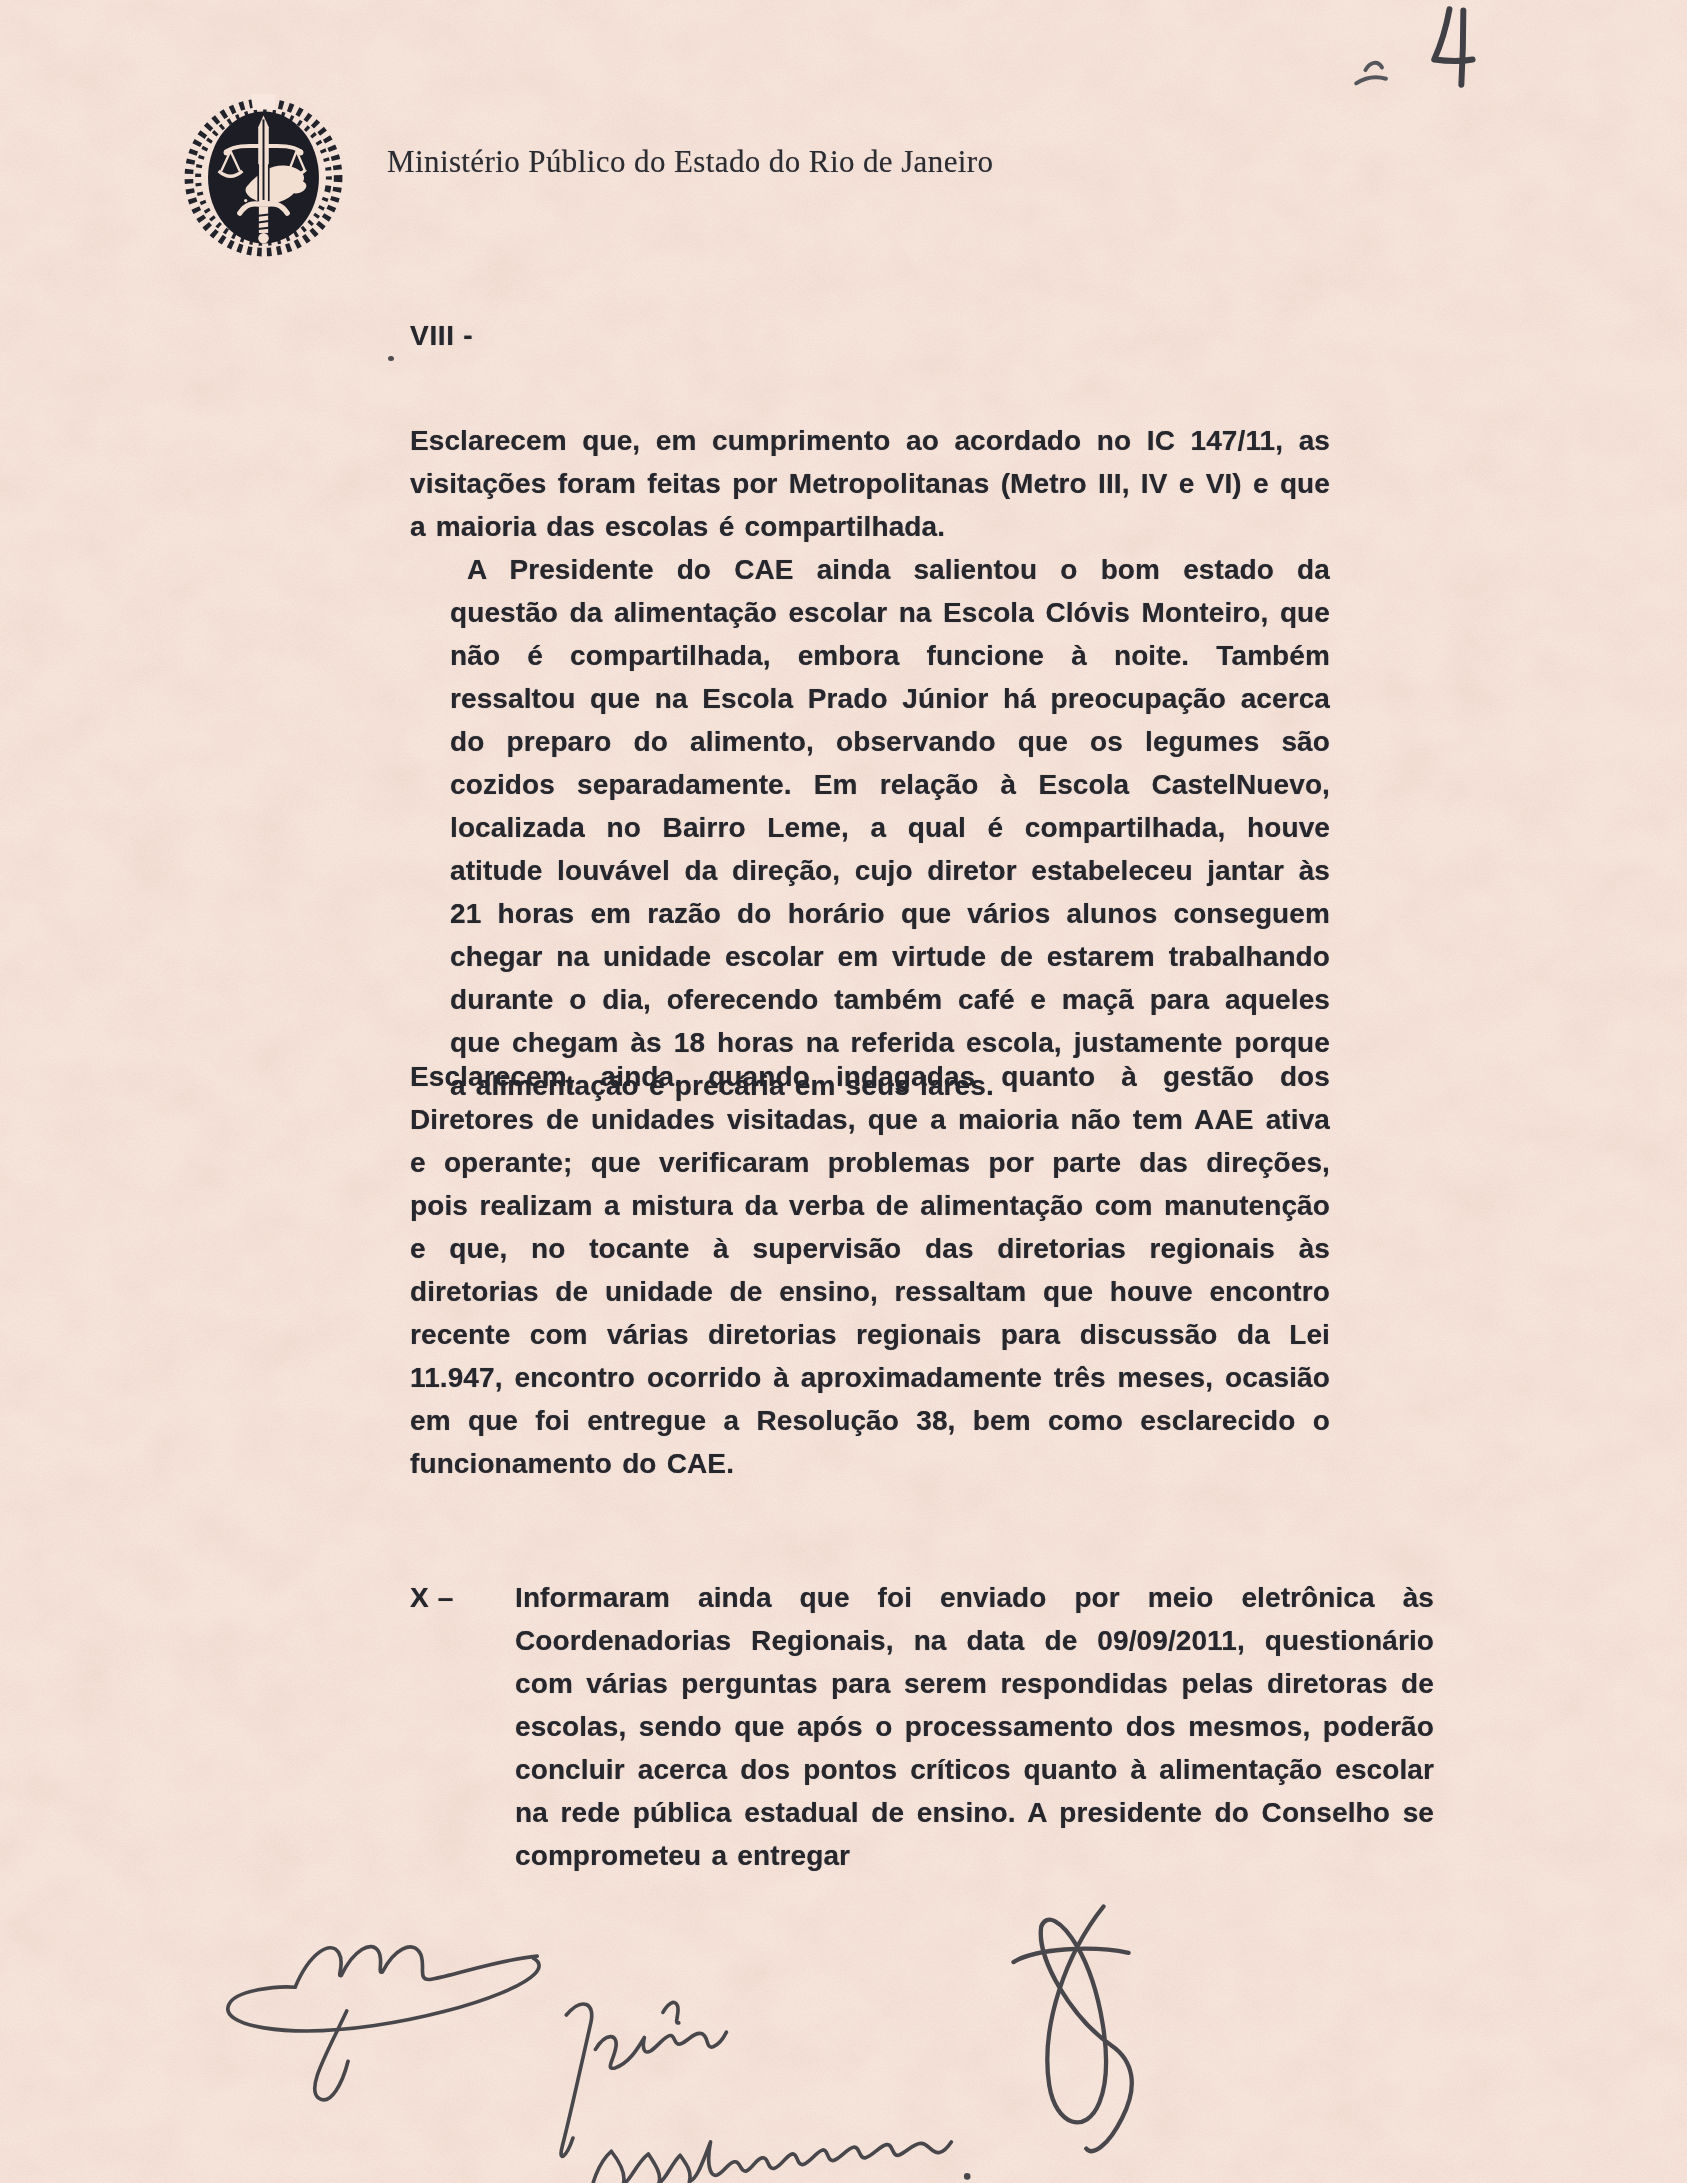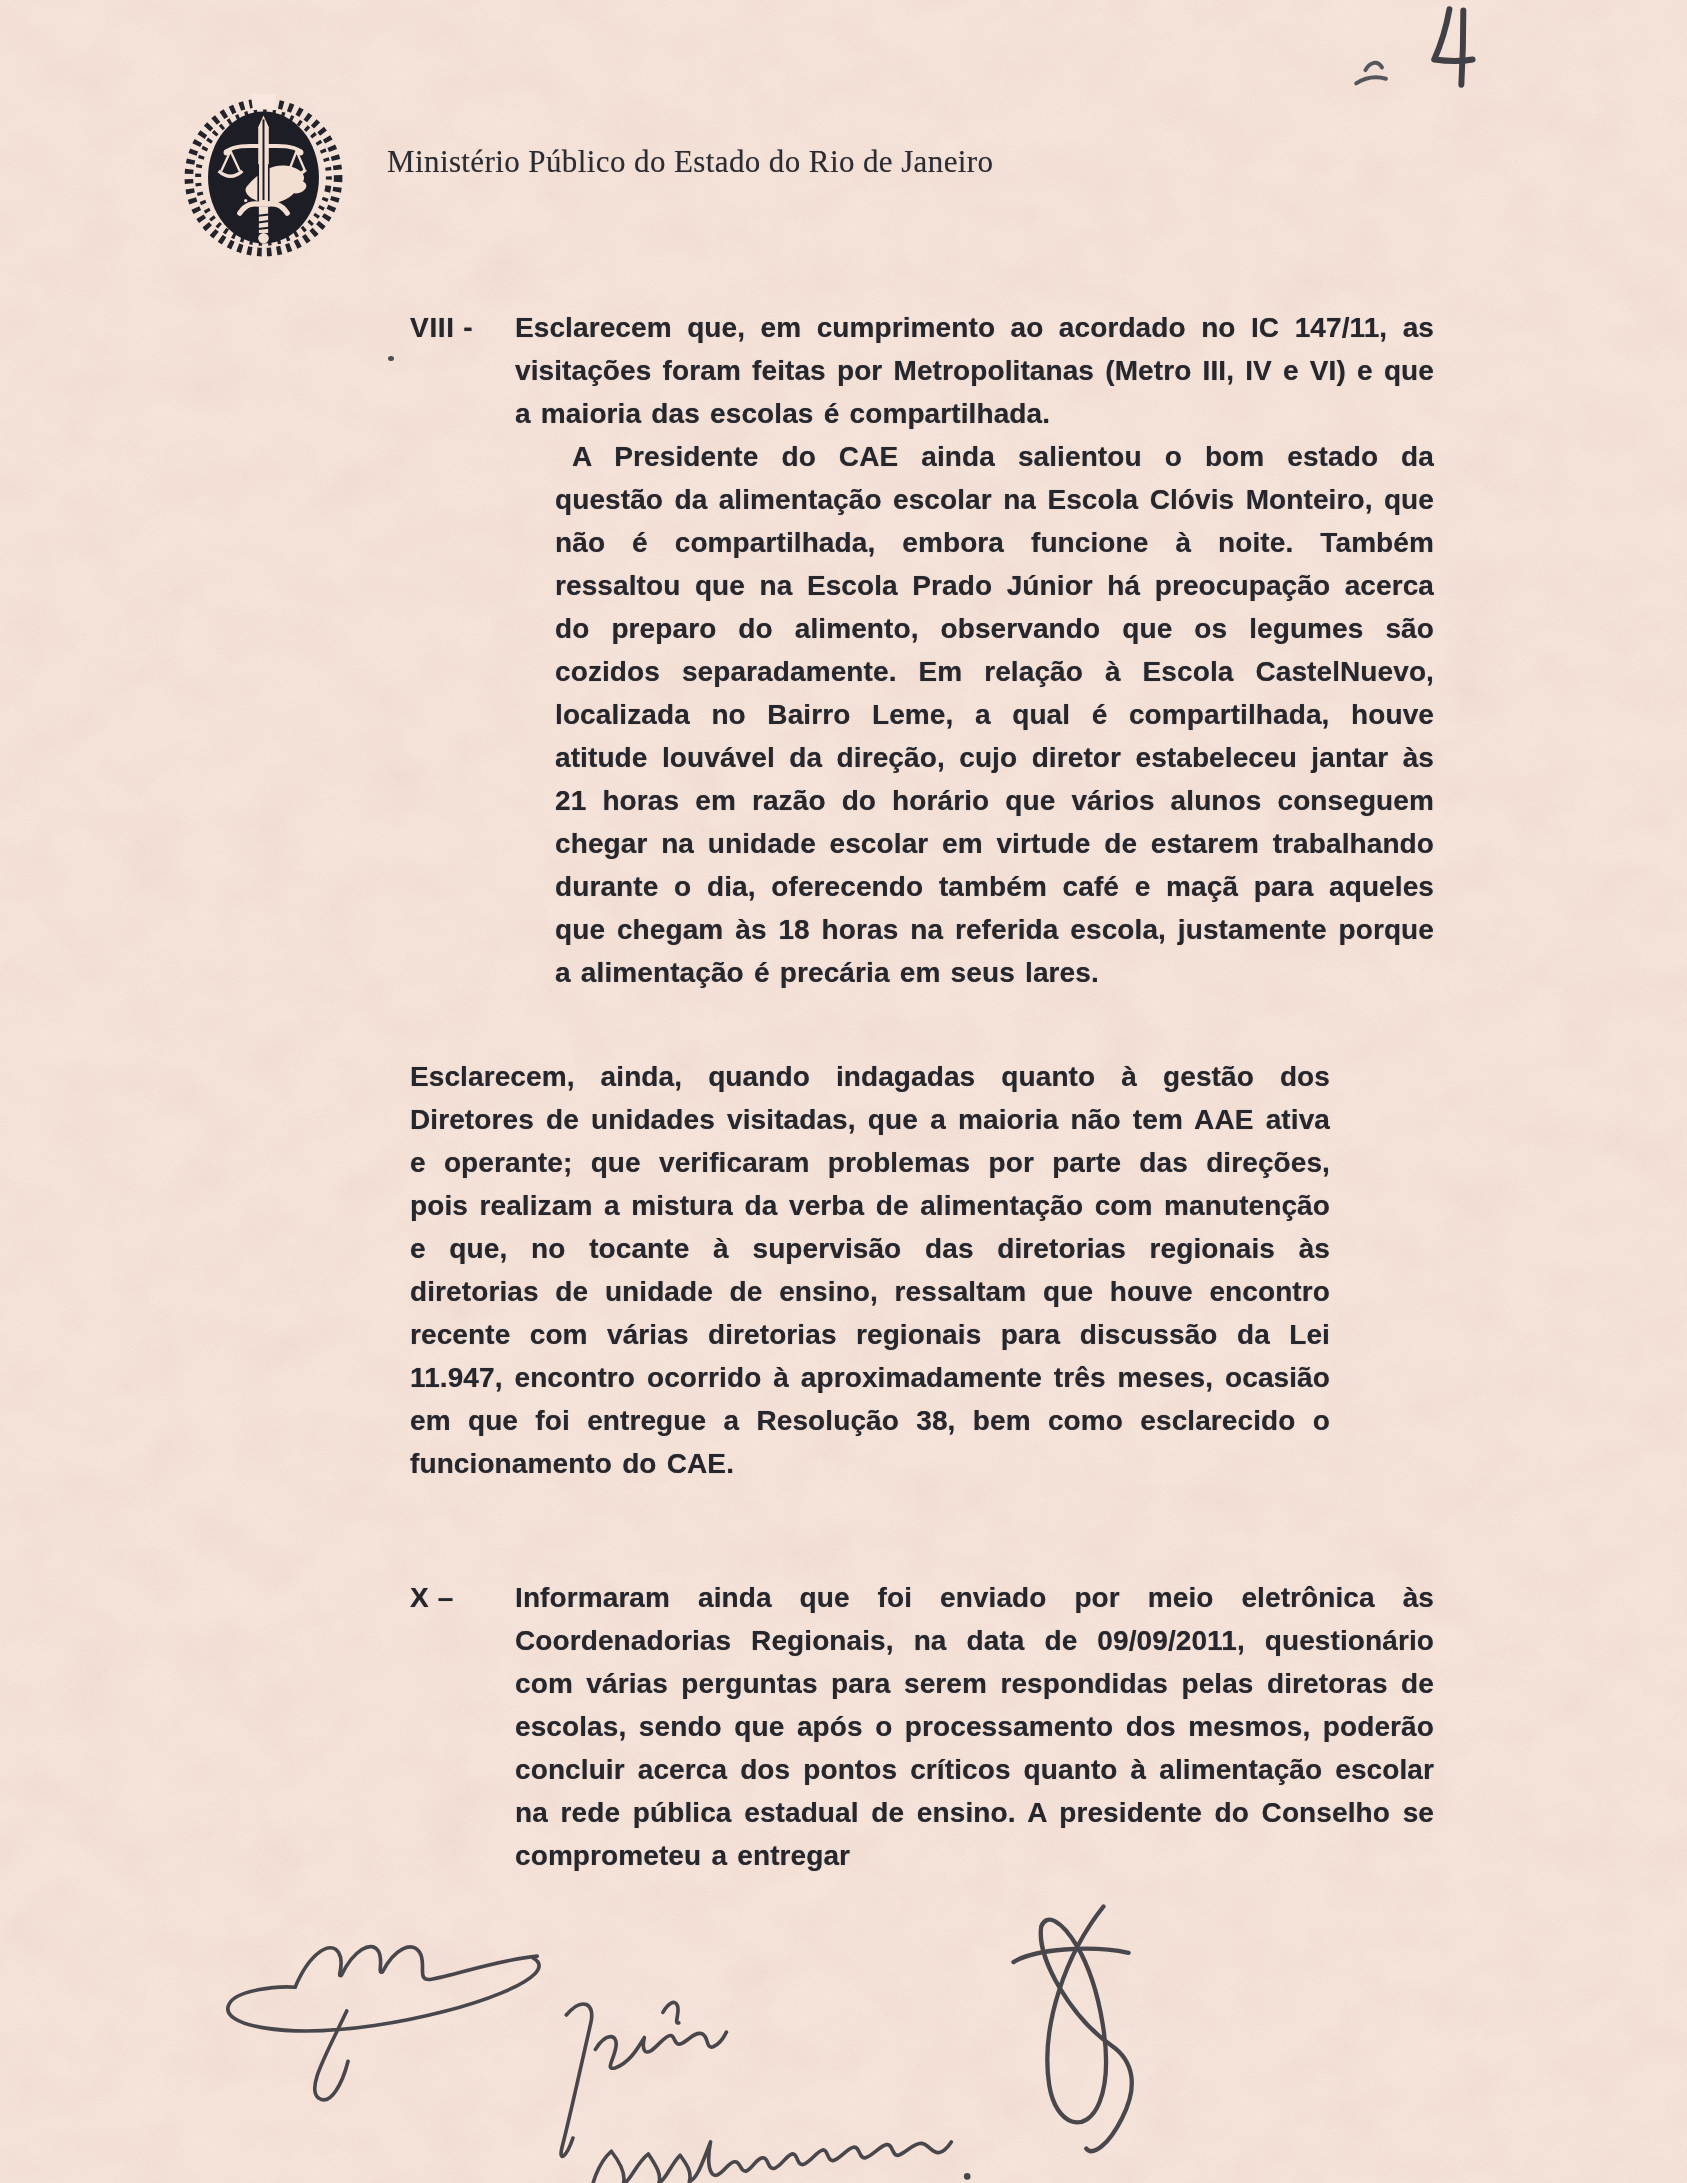--- a/index.html
+++ b/index.html
@@ -20,21 +20,21 @@
   .org-name{
     position:absolute;left:387px;top:144px;z-index:1;
     font-family:"Liberation Serif",serif;
     font-size:31px;font-weight:400;color:#2c2c33;
     letter-spacing:0.4px;white-space:nowrap;
     text-shadow:0 0 0.7px rgba(44,44,51,.5);
   }
 
   
   .section{position:absolute;left:410px;width:1024px;display:flex;z-index:1;}
-  .sec-8{top:306px;}
+  .sec-8{top:314px;flex-direction:column;}
   .sec-9{top:1055px;}
   .sec-10{top:1576px;}
   .sec-num{
     flex:0 0 105px;
     font-size:28px;font-weight:bold;color:#26262d;
     line-height:43px;letter-spacing:0.7px;
     text-shadow:0 0 0.8px rgba(38,38,45,.55);
   }
   .sec-body{width:920px;}
   .sec-body p{

